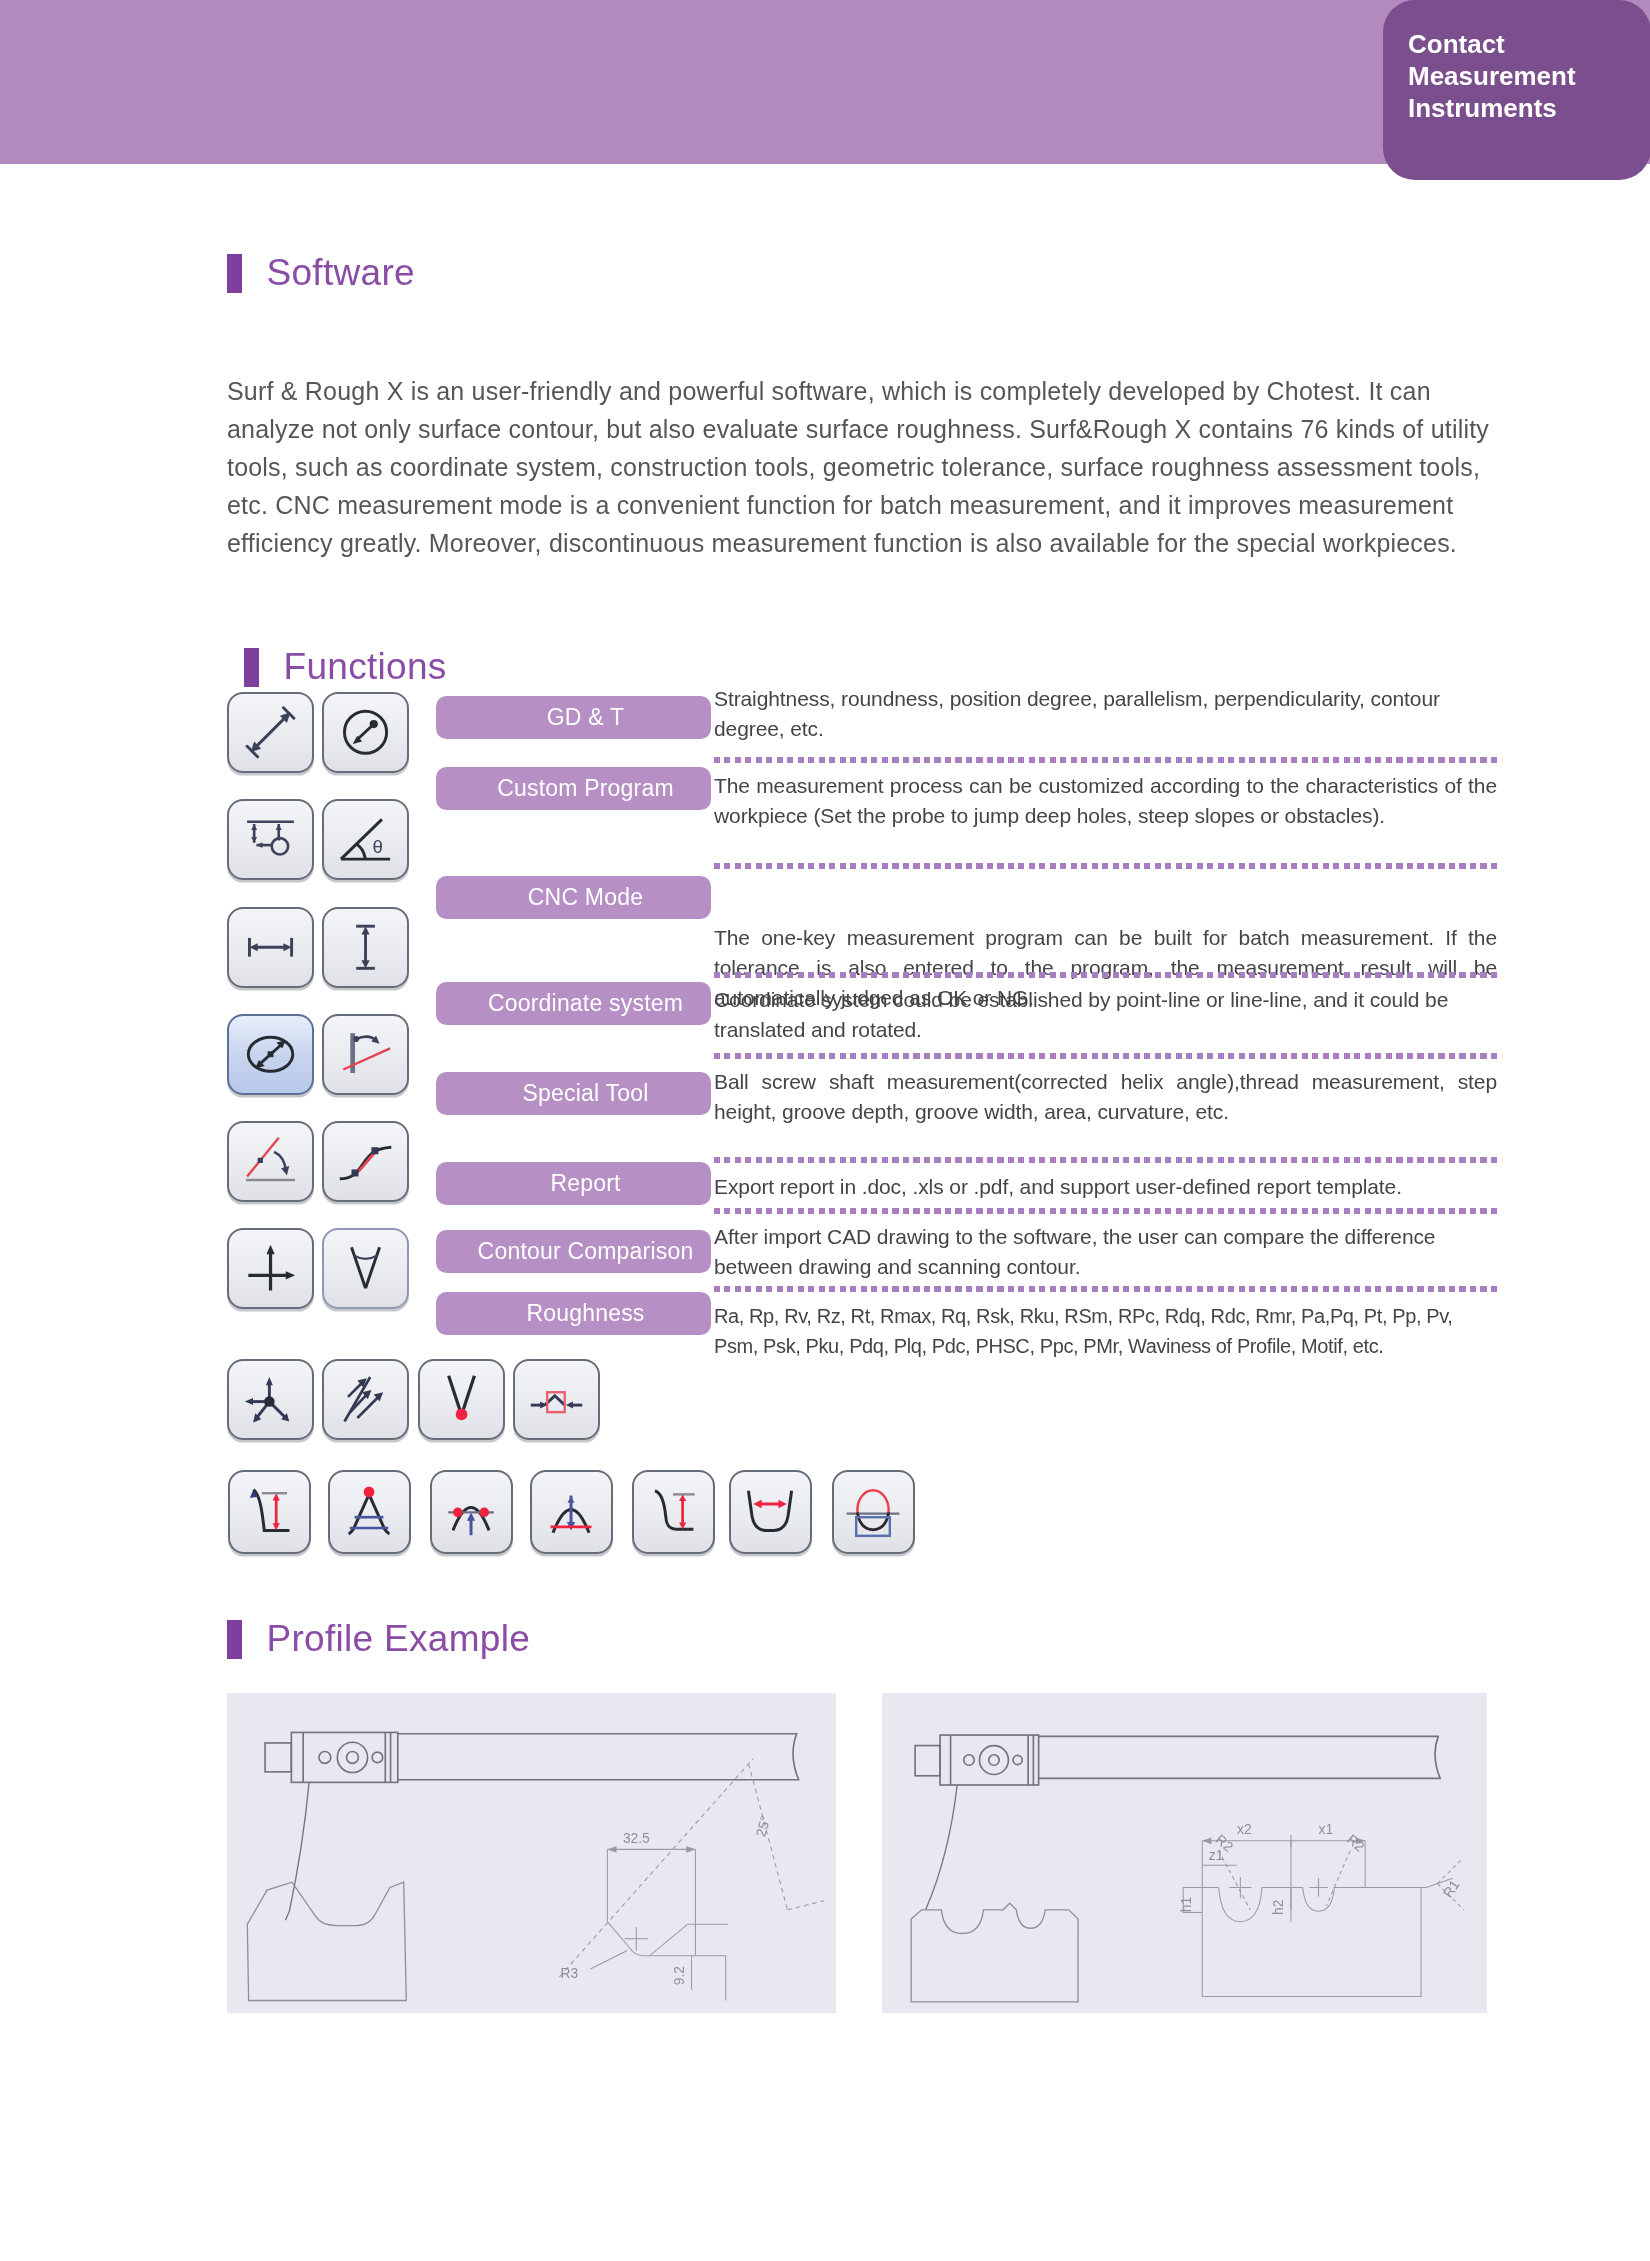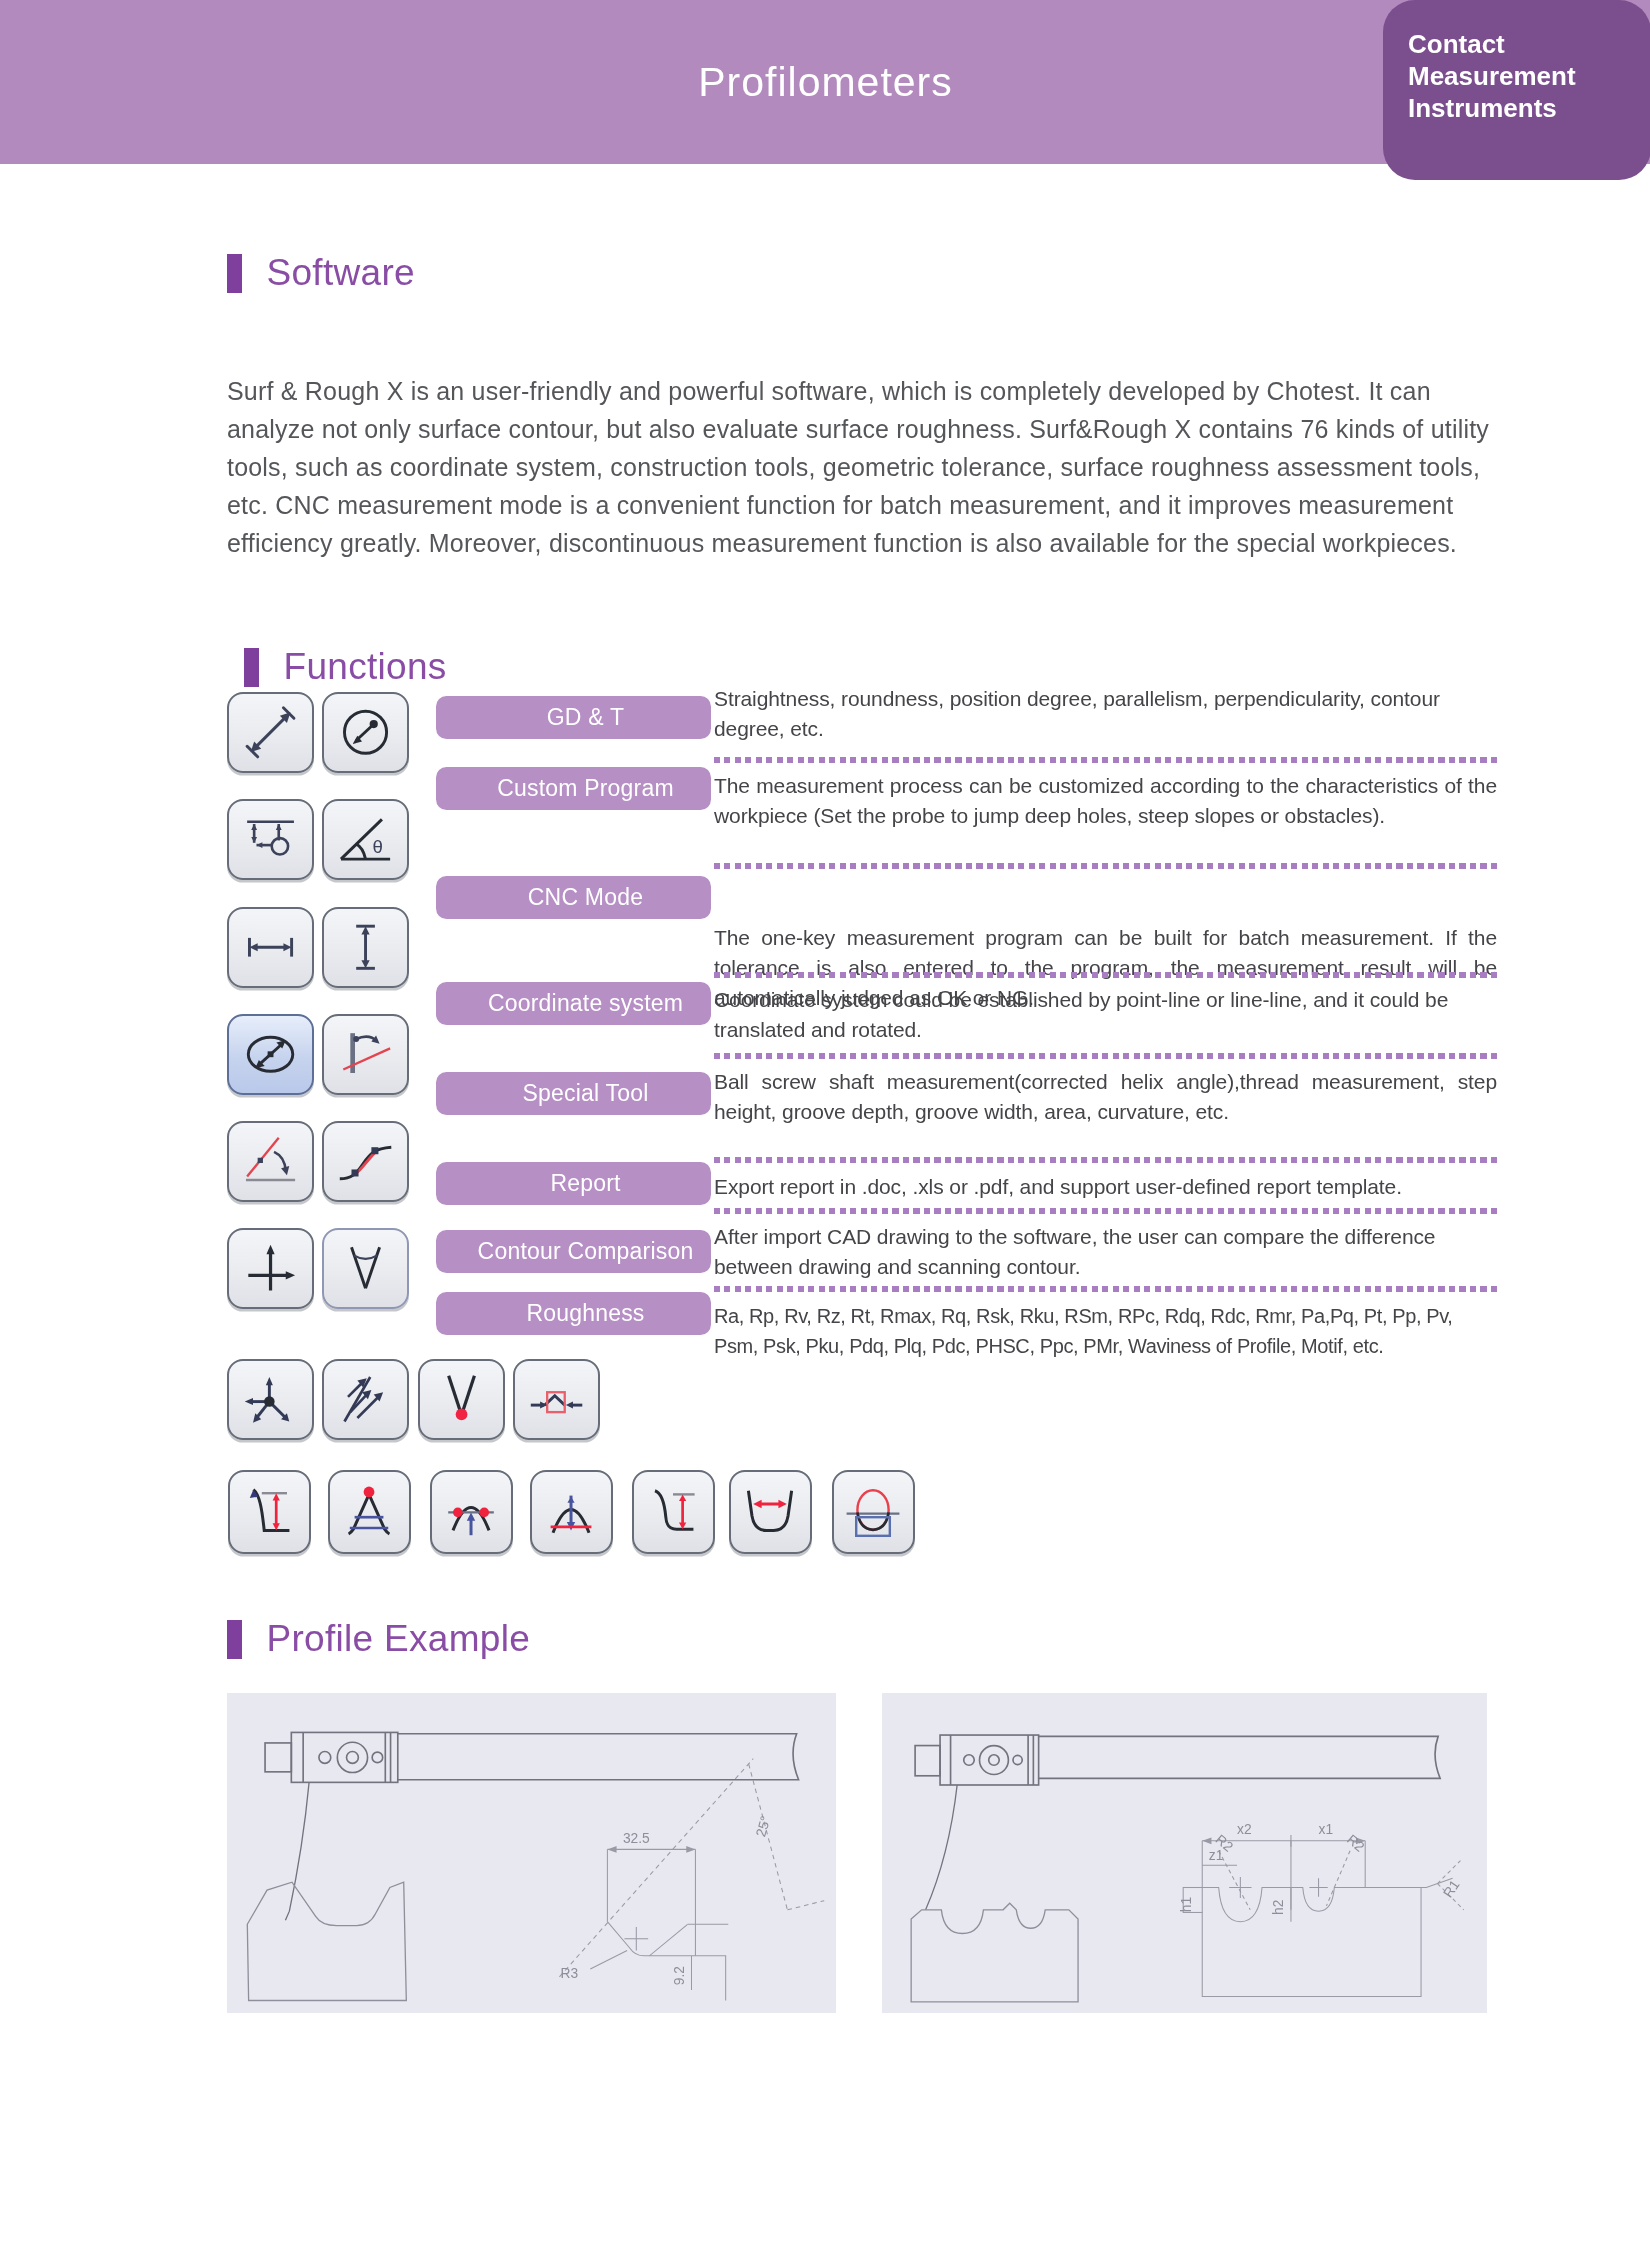--- a/index.html
+++ b/index.html
@@ -42,21 +42,20 @@
   #panelR{left:882px;width:605px;}
   .panel svg{position:absolute;left:0;top:0;width:100%;height:100%;}
   .dimtext{font-size:21px;fill:#8e8e9a;}
 </style>
 </head>
 <body>
 
 <div id="page">
 
   <div class="header-bar"></div>
-  <div class="header-title">Profilometers</div>
   <div class="badge">
     <div class="bline">Contact</div>
     <div class="bline">Measurement</div>
     <div class="bline">Instruments</div>
   </div>
 
   <div class="section-head" style="left:227px;top:252px;">
     <div class="section-bar"></div>
     <div class="section-title">Software</div>
   </div>

